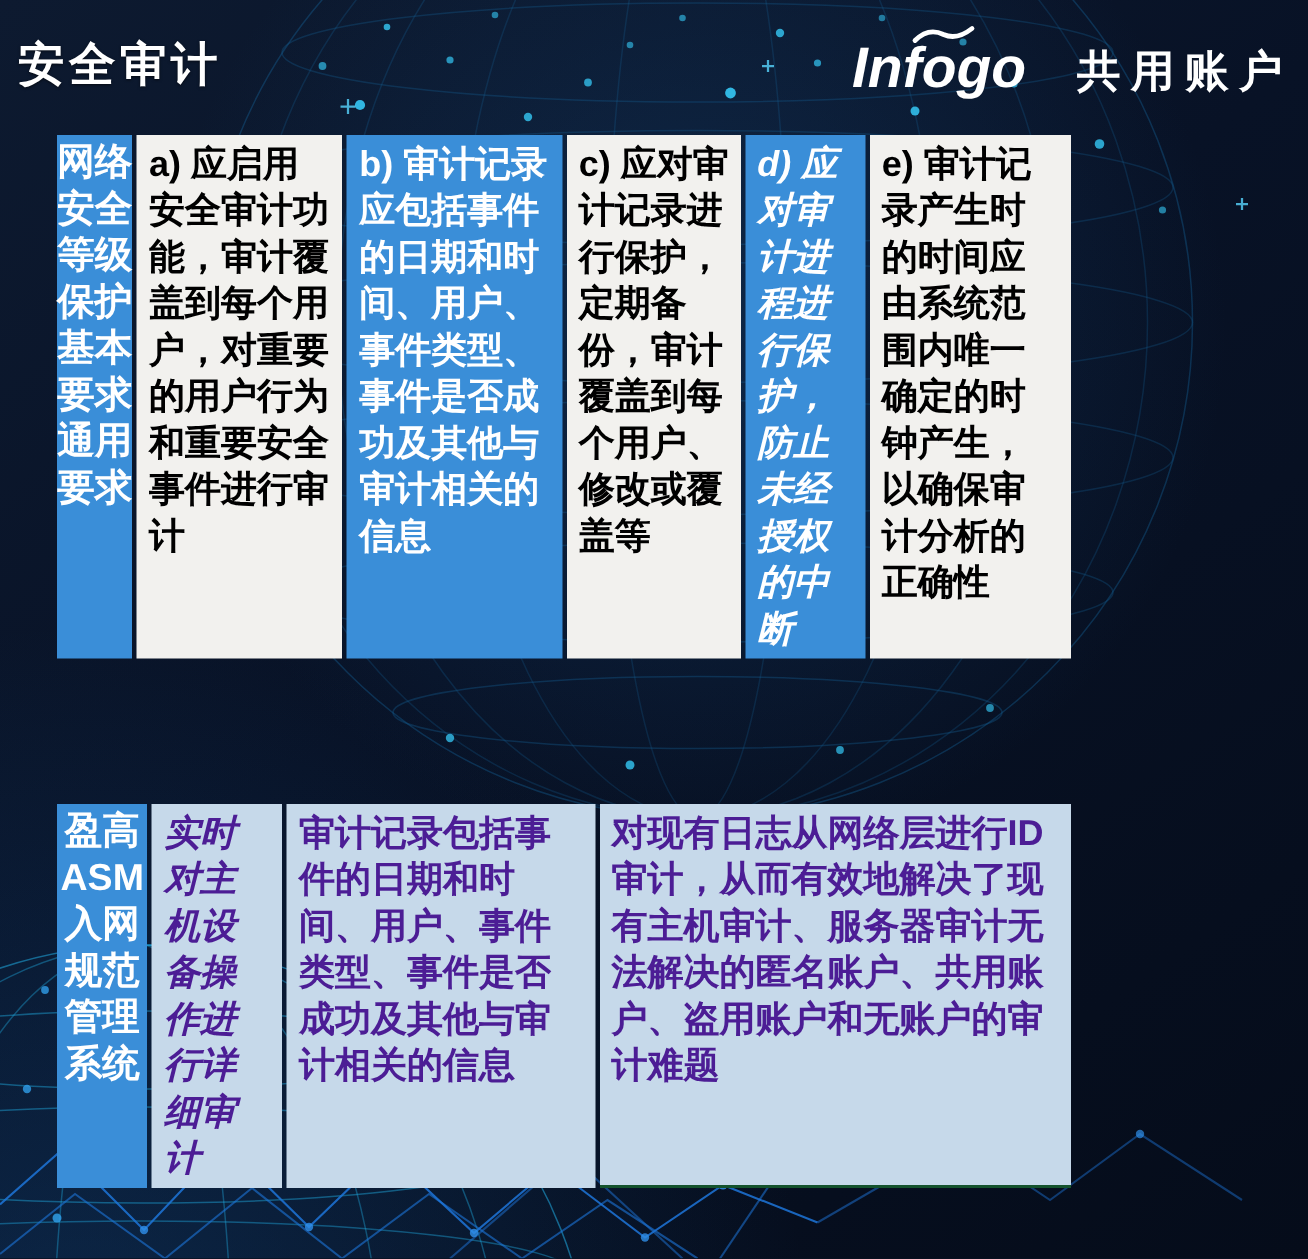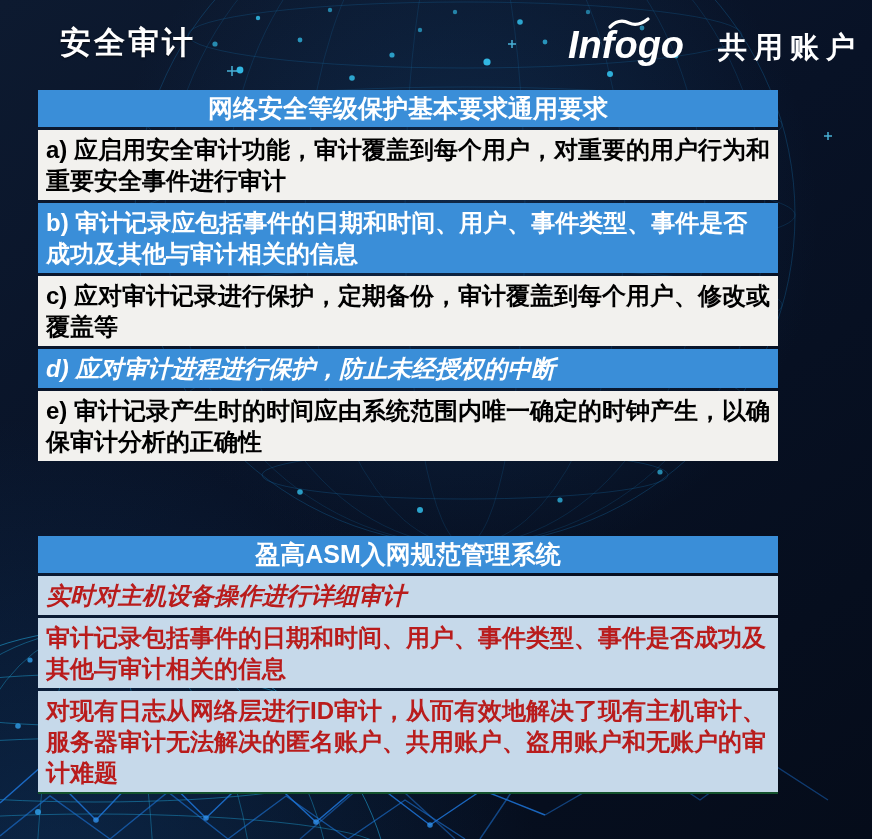--- a/index.html
+++ b/index.html
@@ -13,47 +13,46 @@
     background:
       radial-gradient(circle at 53% 26%, rgba(23,72,122,.38) 0%, rgba(23,72,122,0) 46%),
       radial-gradient(circle at 6% 108%, rgba(20,80,140,.35) 0%, rgba(20,80,140,0) 40%),
       linear-gradient(145deg,#0d1a30 0%, #081226 45%, #050c1a 100%);
   }
   .bg-decor{position:absolute;inset:0;z-index:1;}
   .slide-title{
     position:absolute;left:12px;top:22px;z-index:3;
     color:#ffffff;font-size:31px;font-weight:bold;letter-spacing:3px;
     text-shadow:0 1px 2px rgba(0,0,0,.6);
-    margin-left:48px;
   }
   .logo{
     position:absolute;right:10px;top:16px;z-index:3;
     display:flex;align-items:flex-end;gap:10px;color:#fff;
   }
   .logo-company{
     font-size:29px;font-weight:bold;letter-spacing:7px;color:#fff;
     font-family:"Liberation Sans","DejaVu Sans",sans-serif;
   }
   .panel{
-    position:absolute;left:38px;width:740px;z-index:2;
-    display:flex;flex-direction:column;gap:3px;
+    position:absolute;left:38px;width:676px;z-index:2;
+    display:flex;gap:3px;
   }
   .panel-requirements{top:90px;}
   .panel-product{top:536px;}
   .panel-header{
     background:#3a8ed8;color:#ffffff;text-align:center;
     font-size:25px;font-weight:bold;line-height:31px;padding:3px 0;
   }
   .row{
     font-size:24px;font-weight:bold;line-height:31px;
     padding:4px 8px;box-sizing:border-box;
   }
   .row-light{background:#f2f1ee;color:#000000;}
   .row-highlight{background:#3a8ed8;color:#ffffff;}
-  .row-bluelight{background:#c6d9ea;color:#b91c1c;}
+  .row-bluelight{background:#c6d9ea;color:#4c1d95;}
   .panel-product .row:last-child{border-bottom:2px solid #14532d;}
   .r2{min-height:70px;} .r1{min-height:39px;font-style:italic;} .r3{min-height:101px;}
 </style>
 </head>
 <body>
 
 <div class="bg-gradient"></div>
 
 <svg class="bg-decor" width="872" height="839" viewBox="0 0 872 839" xmlns="http://www.w3.org/2000/svg">
 

